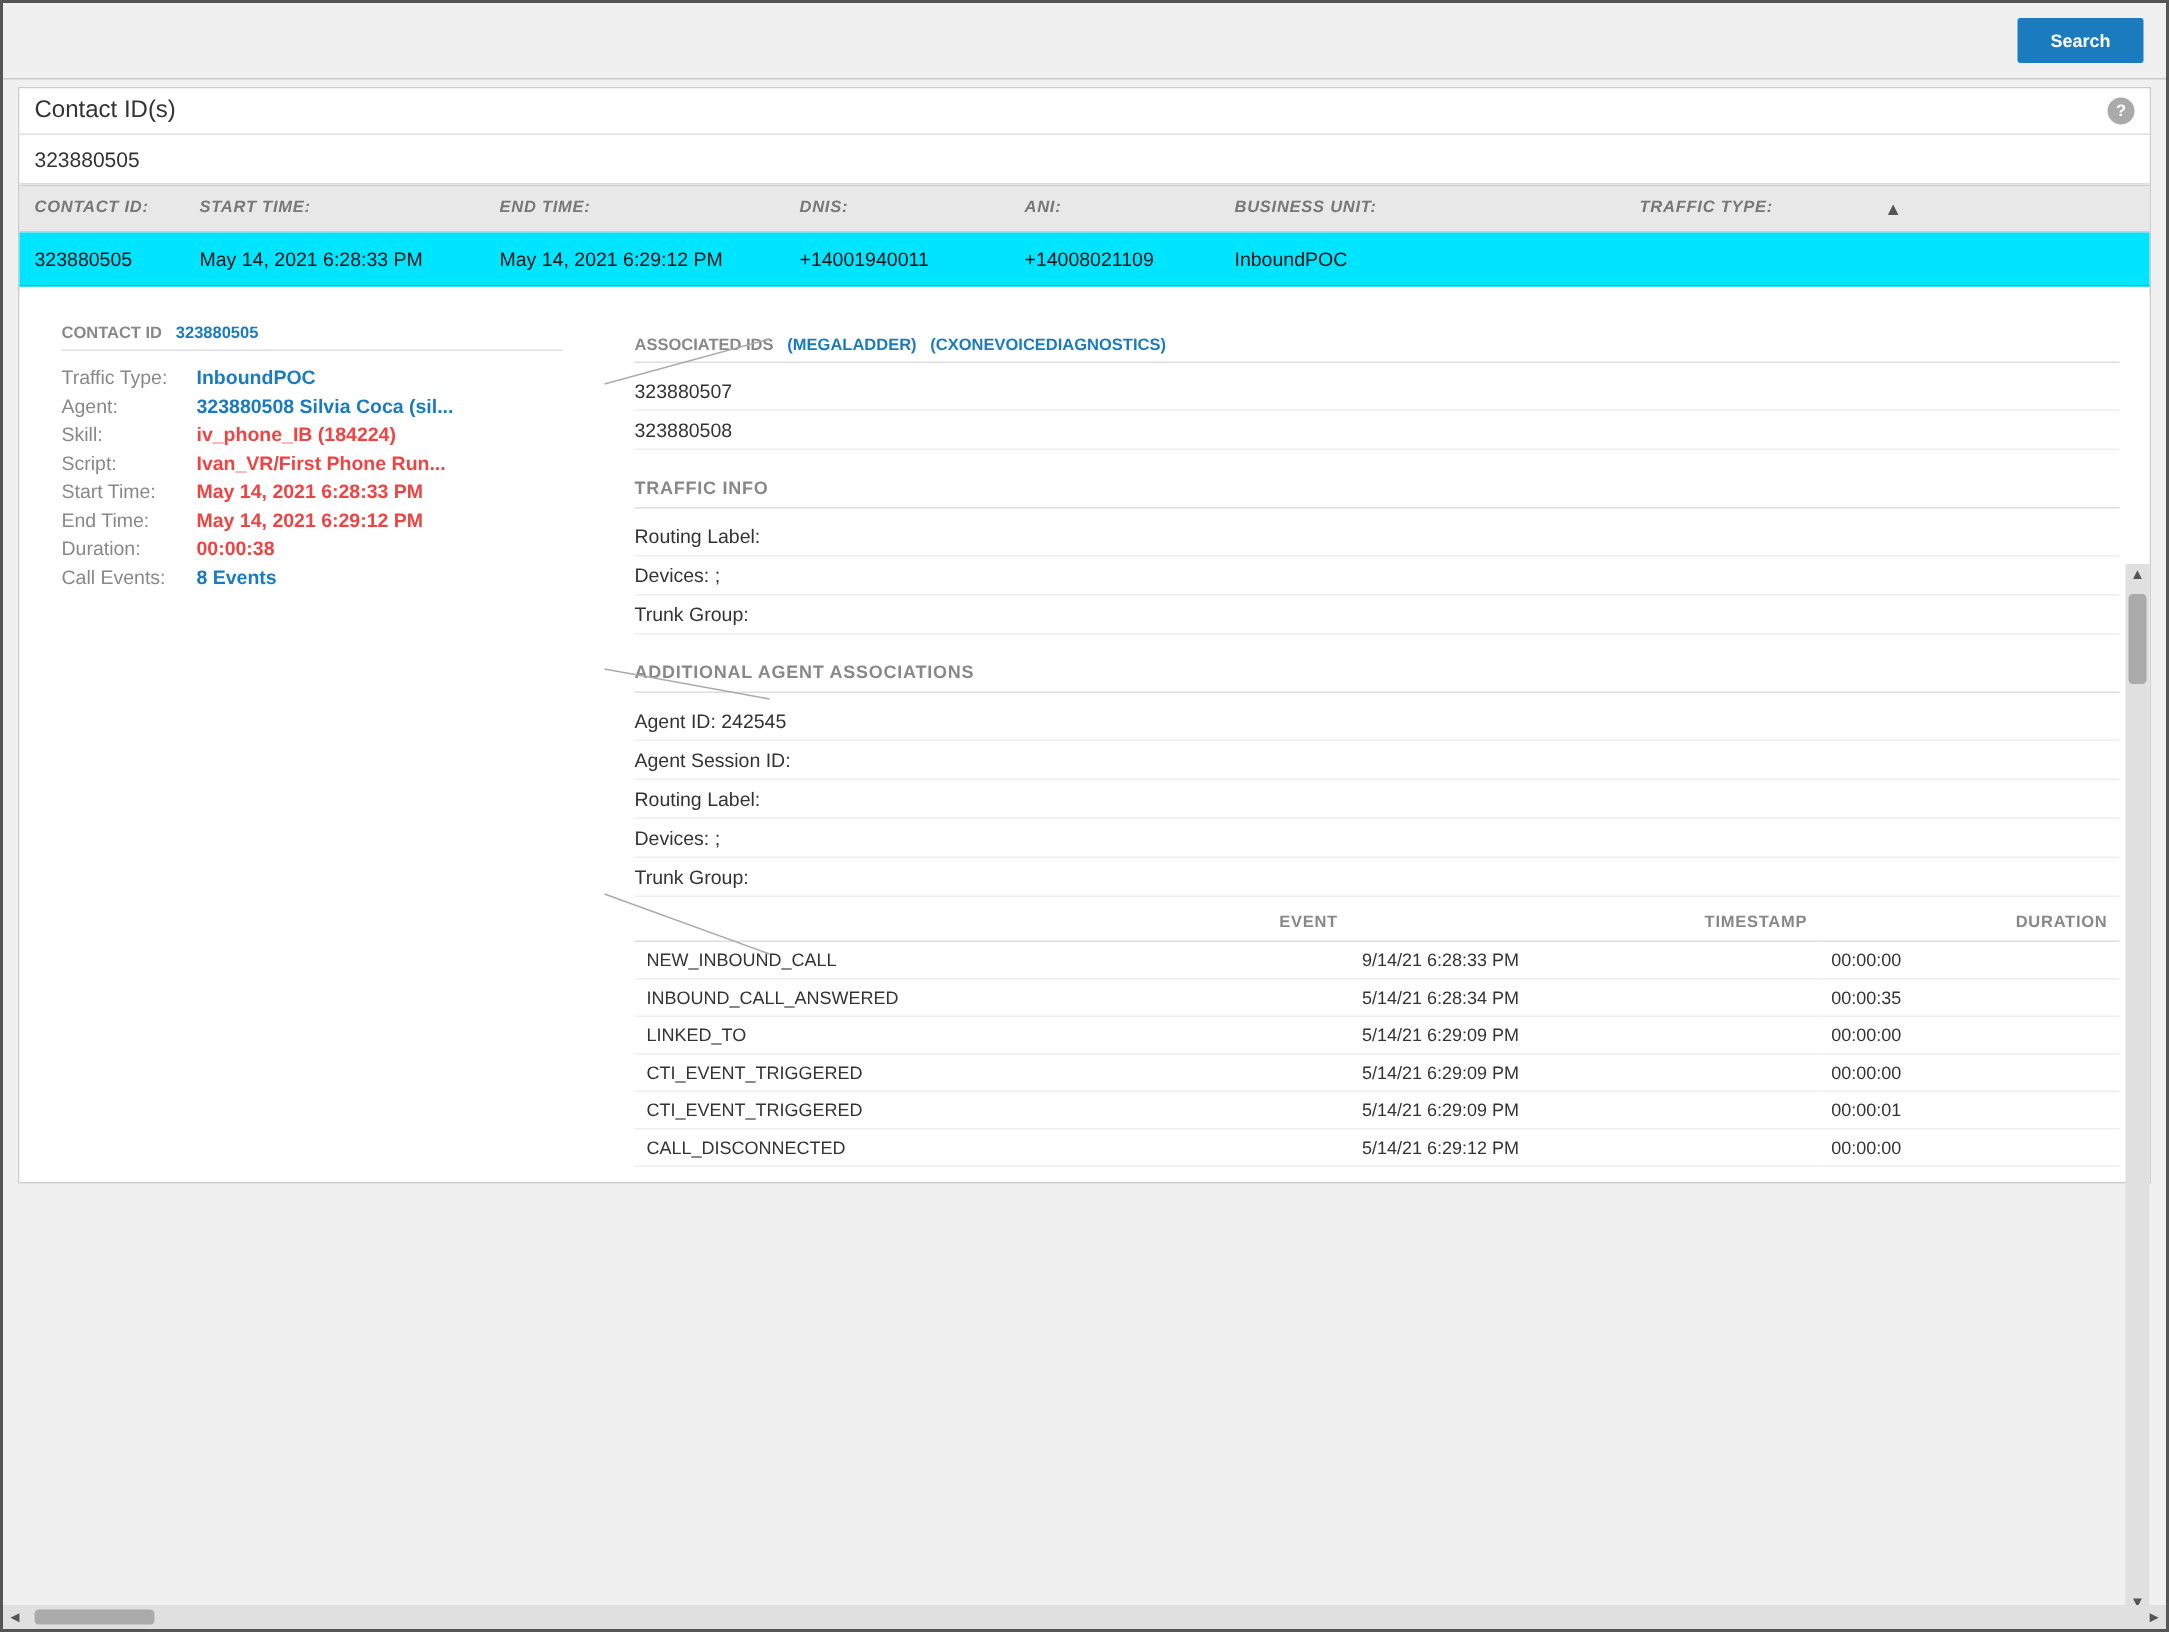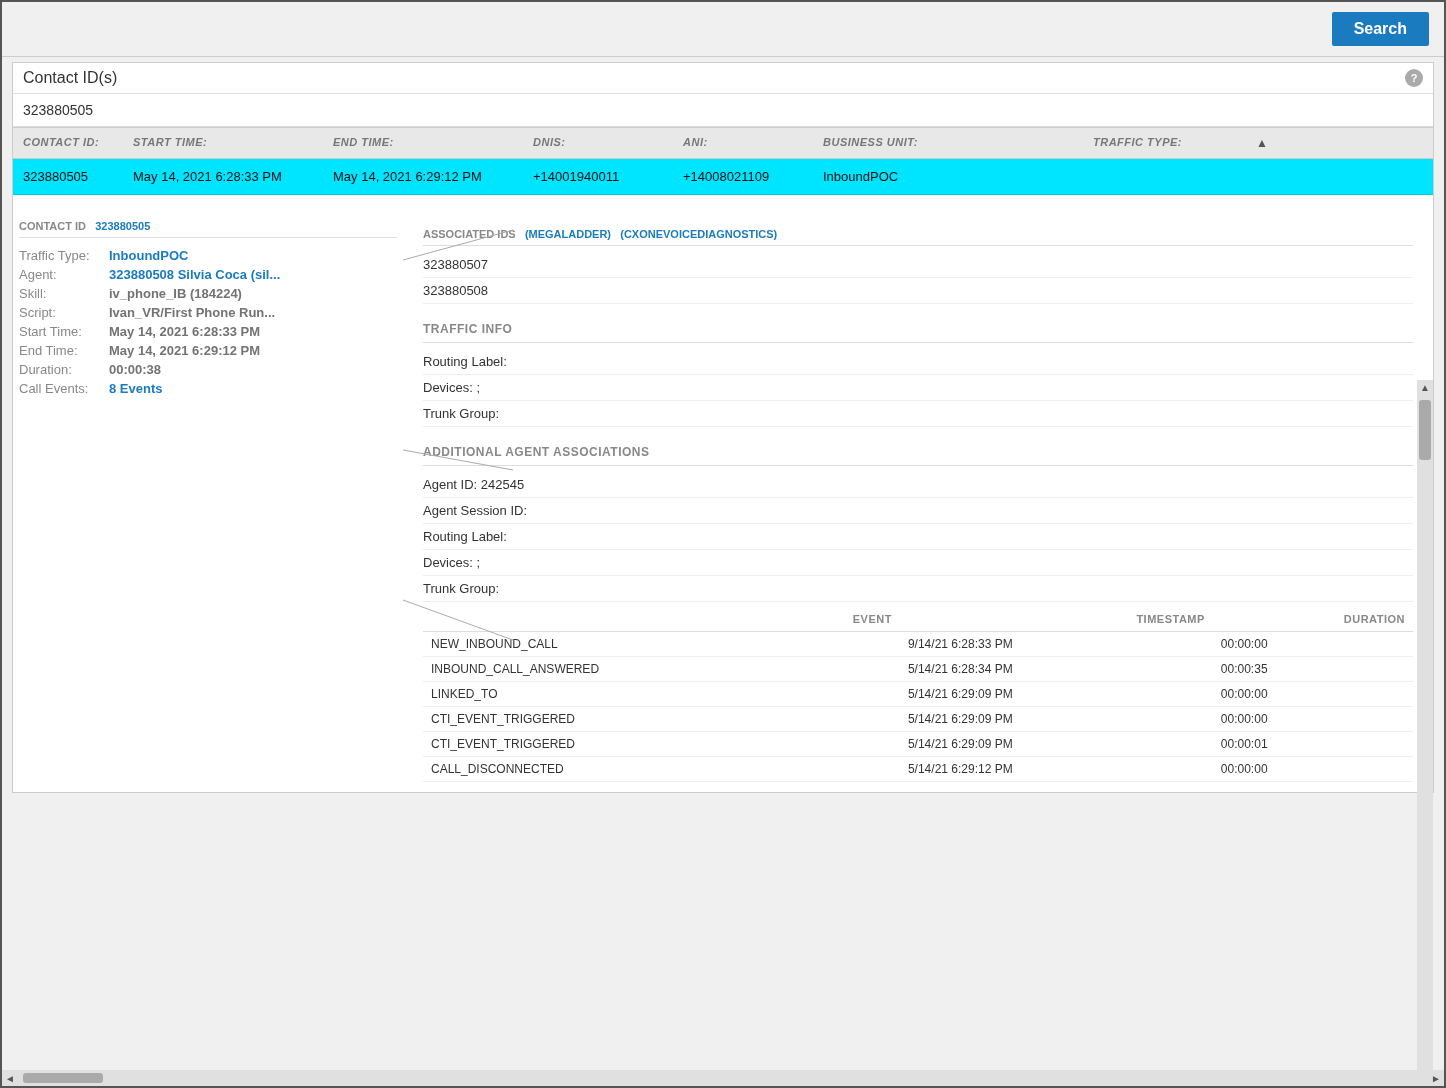--- a/index.html
+++ b/index.html
@@ -21,21 +21,21 @@
       display: flex;
       justify-content: flex-end;
       align-items: center;
       border-bottom: 1px solid #ccc;
     }
     .search-btn {
       background: #1a7bbf;
       color: white;
       border: none;
       padding: 8px 22px;
-      font-size: 16px;
+      font-size: 12px;
       font-weight: bold;
       cursor: pointer;
       border-radius: 2px;
     }
 
     .content-area {
       background: white;
       margin: 5px 10px;
       border: 1px solid #ccc;
     }
@@ -119,21 +119,21 @@
 
     .detail-section {
       display: flex;
       margin-top: 5px;
       position: relative;
     }
 
     .left-panel {
       width: 390px;
       min-width: 390px;
-      padding: 20px 6px;
+      padding: 20px 28px;
       background: white;
     }
     .contact-id-header {
       font-size: 11px;
       font-weight: bold;
       color: #888;
       text-transform: uppercase;
       margin-bottom: 10px;
       border-bottom: 1px solid #ddd;
       padding-bottom: 5px;
@@ -148,21 +148,21 @@
       align-items: flex-start;
       margin-bottom: 4px;
       font-size: 13px;
     }
     .detail-field-label {
       color: #888;
       min-width: 90px;
       flex-shrink: 0;
     }
     .detail-field-value {
-      color: #737373;
+      color: #ef4444;
       font-weight: bold;
     }
     .detail-field-value.link {
       color: #1a7bbf;
     }
 
     .right-panel {
       flex: 1;
       padding: 10px 20px;
       background: white;

